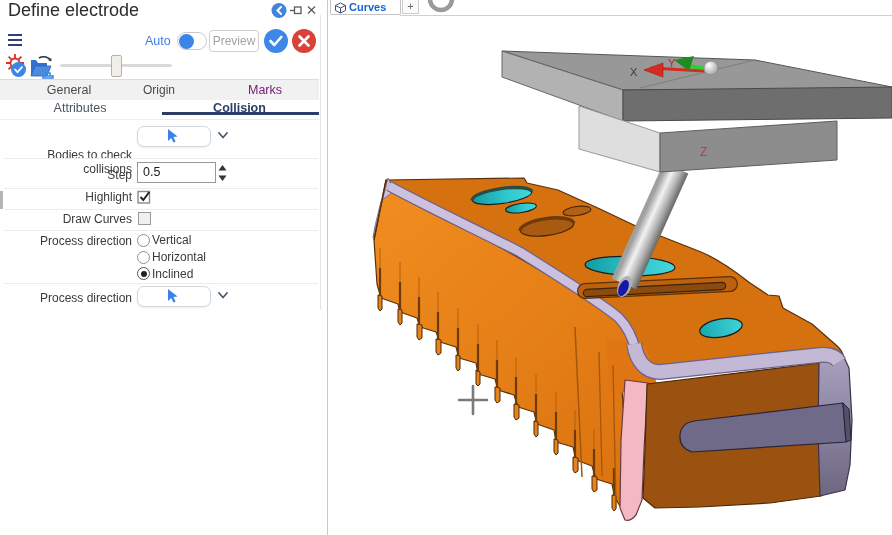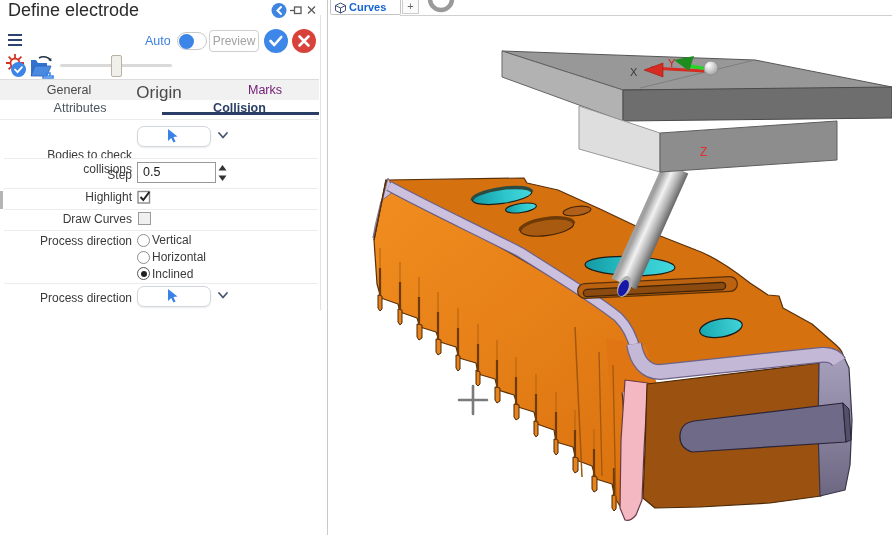--- a/index.html
+++ b/index.html
@@ -58,21 +58,21 @@
     <path d="M36,6 A8,7 0 0 1 48,9" stroke="#234" stroke-width="1.6" fill="none"></path>
     <path d="M48,9 l-3,-1 l3.5,-2 z" fill="#234"></path>
     <path d="M40,26 h10 v-2 h-10 z M43,24 v-3 h4 v3" fill="none" stroke="#3c85e8" stroke-width="1.6"></path>
   </svg>
 
   <div class="abs" style="left:60px;top:64px;width:112px;height:3px;background:#d9d9d9;border-radius:2px;"></div>
   <div class="abs" style="left:111px;top:55px;width:9px;height:20px;background:#f1efe9;border:1px solid #b9b1a6;border-radius:2px;"></div>
 
   <div class="abs" style="left:0;top:79px;width:319px;height:20px;background:#f1f1f1;border-top:1px solid #dcdcdc;">
     <div class="abs" style="left:16px;width:106px;text-align:center;top:3px;font-size:12.5px;color:#4a4a4a;">General</div>
-    <div class="abs" style="left:106px;width:106px;text-align:center;top:3px;font-size:17px;color:#4a4a4a;">Origin</div>
+    <div class="abs" style="left:106px;width:106px;text-align:center;top:3px;font-size:12px;color:#4a4a4a;">Origin</div>
     <div class="abs" style="left:212px;width:106px;text-align:center;top:3px;font-size:12.5px;color:#701a75;">Marks</div>
   </div>
 
   <div class="abs" style="left:0;top:100px;width:319px;height:19px;">
     <div class="abs" style="left:160px;width:159px;text-align:center;top:1px;font-size:12.5px;font-weight:bold;color:#2b3f66;">Collision</div>
     <div class="abs" style="left:0;width:160px;text-align:center;top:1px;font-size:12.5px;color:#4a5560;">Attributes</div>
   </div>
   <div class="abs" style="left:162px;top:112px;width:157px;height:2.5px;background:#2b3f66;"></div>
   <div class="abs sep" style="top:119px;left:0;width:319px;"></div>
 

